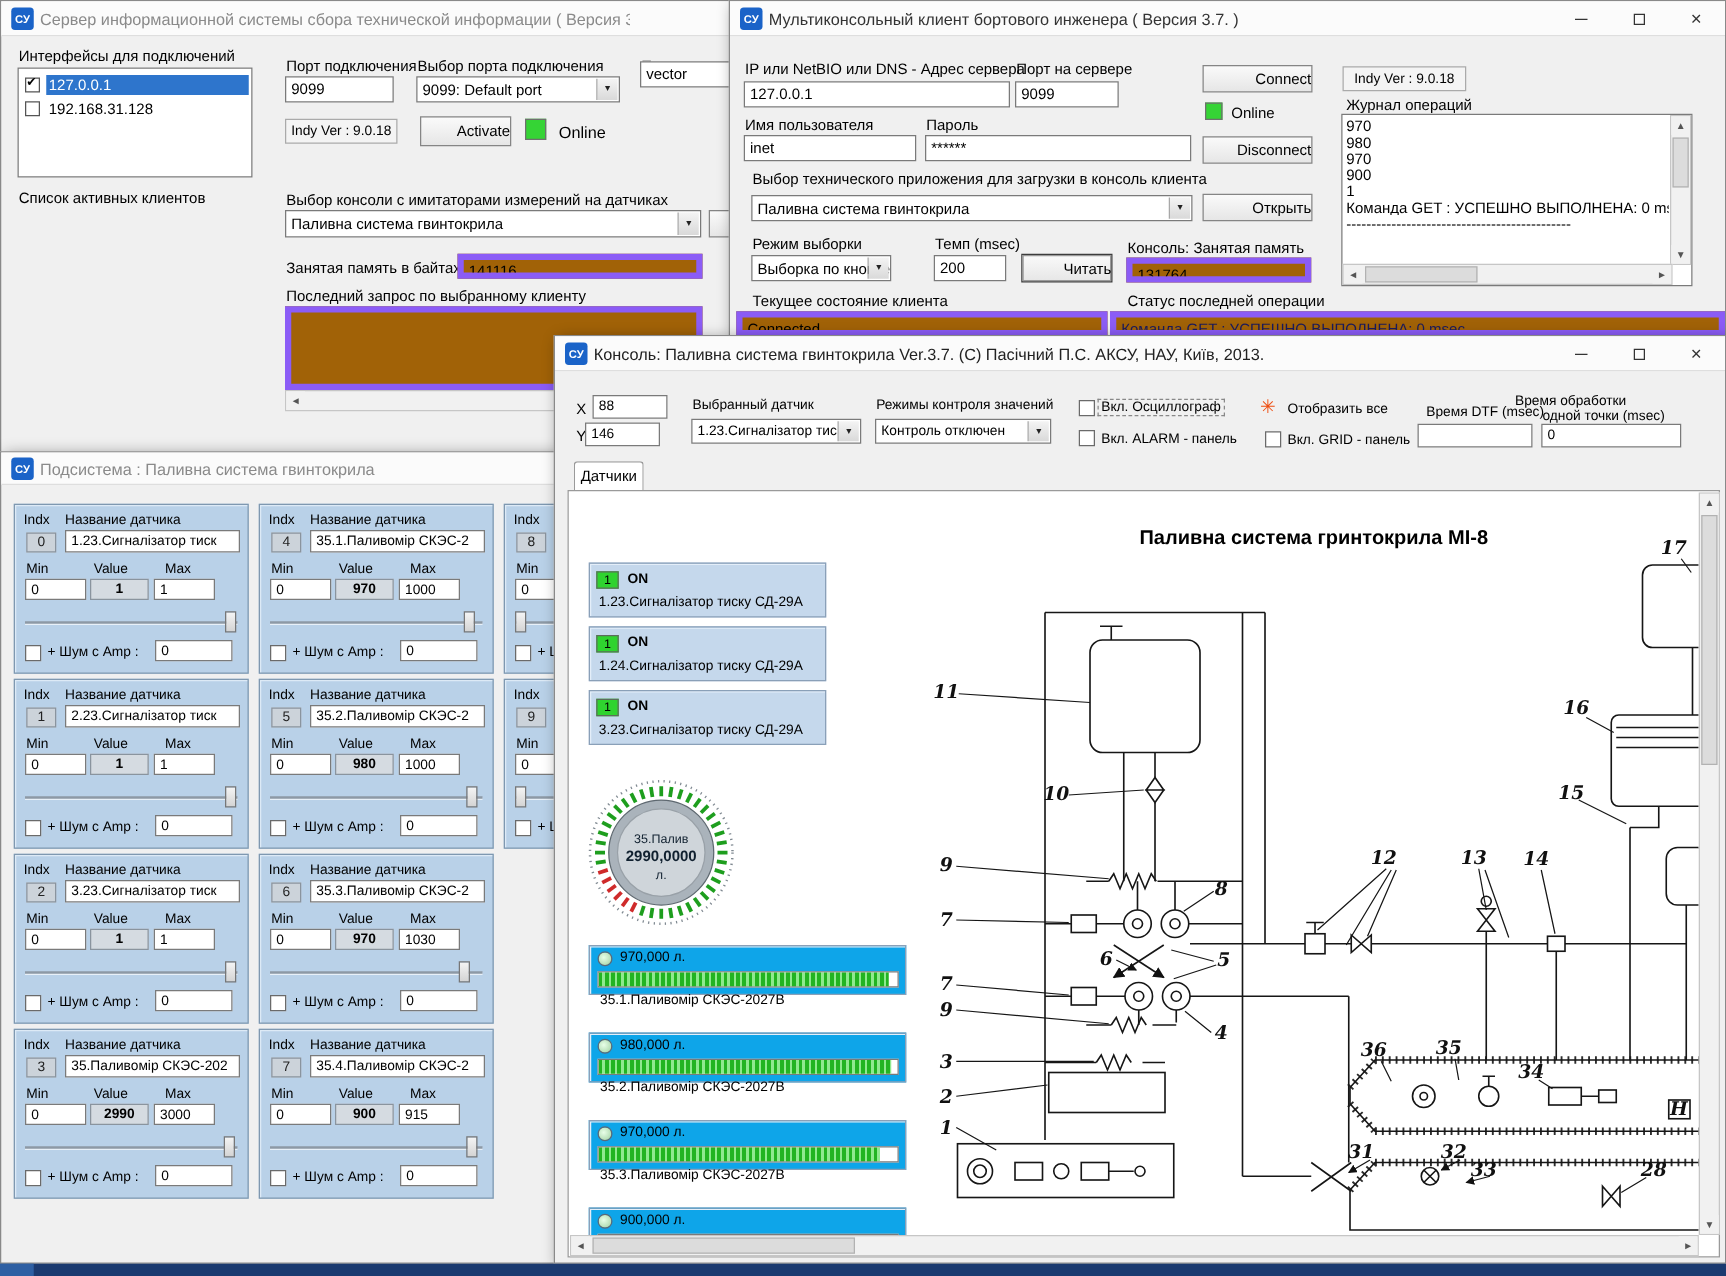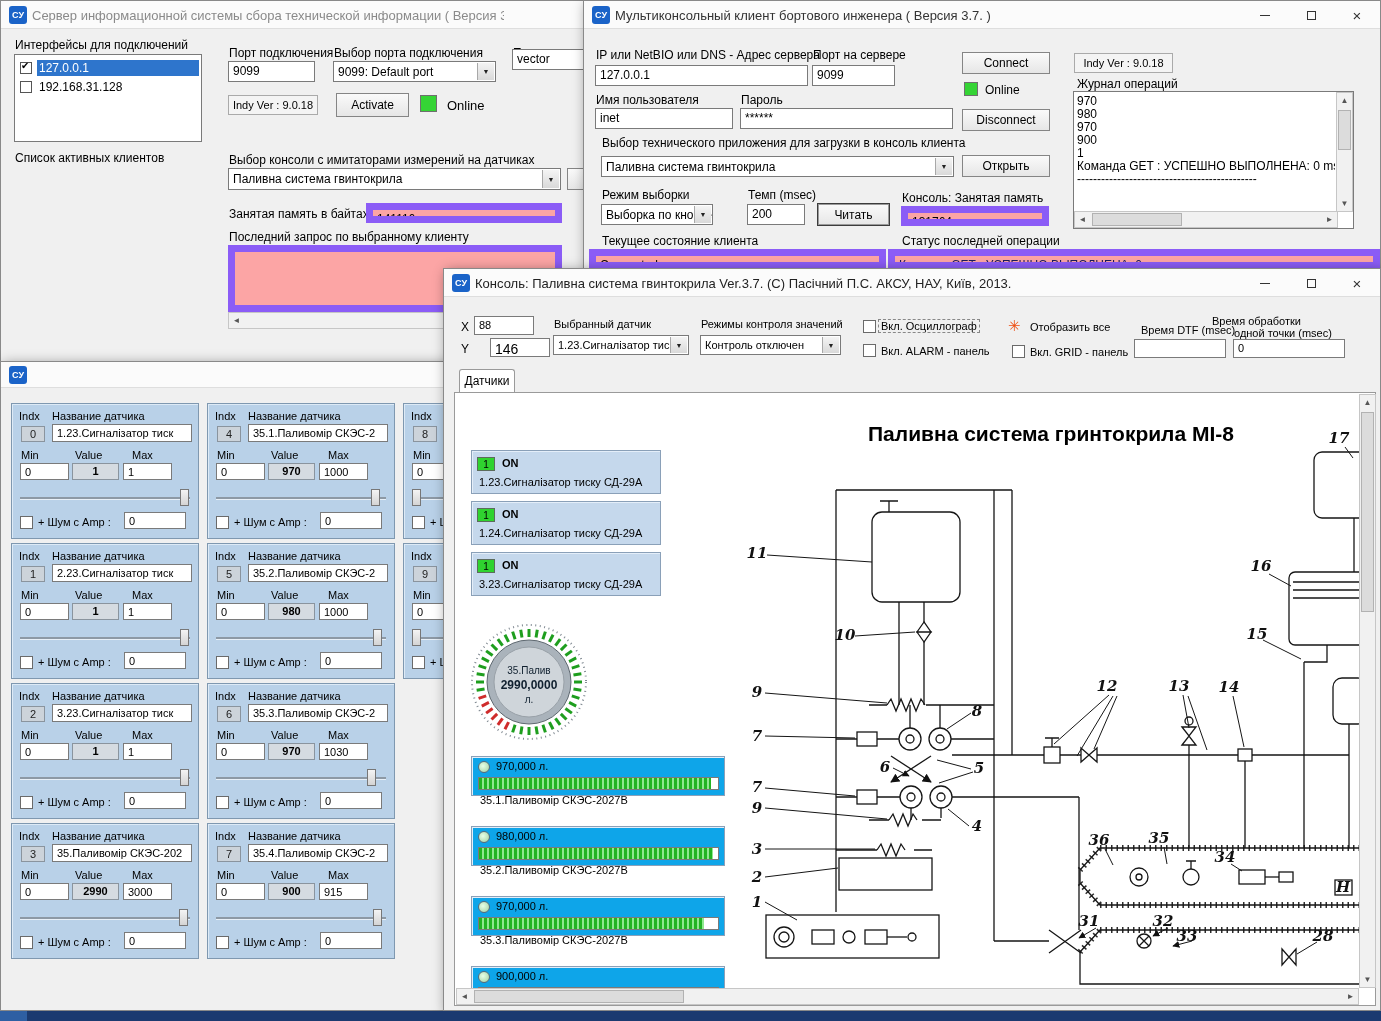--- a/index.html
+++ b/index.html
@@ -11,23 +11,23 @@
 .ttl.dim{color:#8a8a8a}
 .cyicon{position:absolute;left:8px;top:5px;width:18px;height:18px;background:#1a63c8;border-radius:3px;color:#fff;font-size:9px;font-weight:bold;text-align:center;line-height:18px}
 .caps{position:absolute;right:0;top:0;height:28px;display:flex}
 .cap{width:46px;height:28px;display:flex;align-items:center;justify-content:center}
 .ic-min{width:10px;height:1px;background:#333}
 .ic-max{width:9px;height:9px;border:1px solid #333}
 .ic-close{font-size:15px;color:#333;line-height:1}
 .lbl{position:absolute;white-space:nowrap}
 .s11{font-size:11px}
 .tbox{position:absolute;background:#fff;border:1px solid #7a7a7a;padding:2px 4px 0;white-space:nowrap;overflow:hidden}
-.disp{position:absolute;background:#fca5a5;border:7px solid #8b5cf6;padding:2px 4px 0;white-space:nowrap;overflow:hidden}
+.disp{position:absolute;background:#a16207;border:5px solid #8b5cf6;padding:2px 4px 0;white-space:nowrap;overflow:hidden}
 .flatbox{position:absolute;background:#f4f4f4;border:1px solid #aaa;text-align:center;font-size:11px;padding-top:3px;white-space:nowrap}
-.btn{position:absolute;background:linear-gradient(#fafafa,#e6e6e6);border:1px solid #858585;text-align:center;cursor:default}
+.btn{position:absolute;background:linear-gradient(#fafafa,#e6e6e6);border:1px solid #858585;text-align:right;cursor:default}
 .btn.def{border:1px solid #3c3c3c;box-shadow:0 0 0 1px #9a9a9a inset}
 .combo{position:absolute;background:#fff;border:1px solid #7a7a7a;padding:3px 20px 0 4px;white-space:nowrap;overflow:hidden}
 .drop{position:absolute;right:1px;top:1px;bottom:1px;width:17px;background:linear-gradient(#f4f4f4,#d9d9d9);border-left:1px solid #a8a8a8;display:flex;align-items:center;justify-content:center}
 .drop::after{content:"▼";font-size:7px;color:#222}
 .cb{position:absolute;width:13px;height:13px;background:#fff;border:1px solid #6a6a6a}
 .led{position:absolute;background:#35d435;border:1px solid #6f6f6f}
 .listbox{position:absolute;background:#fff;border:1px solid #7a7a7a;overflow:hidden}
 .ifitem{position:absolute;left:2px;right:2px;height:19px;display:flex;align-items:center}
 .ifitem .cbx{width:12px;height:12px;background:#fff;border:1px solid #555;margin-left:3px;position:relative;flex:0 0 auto}
 .ifitem .cbx.checked::after{content:"✔";position:absolute;left:0;top:-3px;font-size:10px}
@@ -55,21 +55,21 @@
 .indled{position:absolute;left:5px;top:6px;width:18px;height:14px;background:#2fd32f;border:1px solid #5c6c5c;font-size:10px;text-align:center;padding-top:1px}
 .indon{position:absolute;left:30px;top:6px;font-size:11px;font-weight:bold}
 .indname{position:absolute;left:7px;top:25px;font-size:11px;white-space:nowrap}
 .barp{position:absolute;left:15px;width:254px;height:40px;background:#0ea5e9;border:1px solid #8aa0b8;box-shadow:inset 1px 1px 0 #e4eef9}
 .bcircle{position:absolute;left:6px;top:4px;width:12px;height:12px;border-radius:50%;background:radial-gradient(circle at 4px 4px,#e8ffe8,#9fcf9f);border:1px solid #5a6a7a}
 .bval{position:absolute;left:24px;top:3px;font-size:11px}
 .pbar{position:absolute;left:6px;top:20px;width:241px;height:13px;background:#fff;border:1px solid #7a7a7a}
 .pfill{height:100%;background:repeating-linear-gradient(90deg,#22b422 0 3px,#8fe98f 3px 5px)}
 .bname{position:absolute;left:8px;top:37px;font-size:11px;white-space:nowrap}
 .dashed{outline:1px dashed #888;padding:0 2px}
-.dtitle{position:absolute;left:380px;top:28px;width:430px;text-align:center;font-size:21px;font-weight:bold;white-space:nowrap}
+.dtitle{position:absolute;left:380px;top:28px;width:430px;text-align:center;font-size:16px;font-weight:bold;white-space:nowrap}
 .dlbl{font-family:"DejaVu Serif",serif;font-style:italic;font-weight:bold;font-size:15px;fill:#111}
 .sun{position:absolute;font-size:15px;color:#ee4e12;line-height:1}
 .loglines{position:absolute;left:3px;top:2px;right:18px;bottom:18px;overflow:hidden}
 .logline{height:13px;font-size:12px;white-space:nowrap;overflow:hidden}
 .taskbar{position:absolute;left:0;top:1011px;width:1381px;height:10px;background:#1b3a70}
 .start{position:absolute;left:0;top:0;width:27px;height:10px;background:#2e5fa3}
 </style>
 </head>
 <body>
 
@@ -191,20 +191,21 @@
       <span class="sarr" style="left:0;top:0">◄</span>
       <span class="sarr" style="right:0;top:0">►</span>
       <span class="sthumb" style="left:17px;top:1px;width:90px;height:13px"></span>
     </div>
   </div>
 </div>
 
 <div class="win" style="left:0;top:361px;width:600px;height:650px">
   <div class="tbar" style="height:26px">
     <span class="cyicon" style="top:4px">СУ</span>
+    <span class="ttl dim" style="top:6px">Подсистема :  Паливна система гвинтокрила</span>
   </div>
   <div class="layer">
 
       <div class="spanel" style="left: 10px; top: 41px;">
         <span class="lbl s11" style="left:7px;top:6px">Indx</span>
         <span class="idxbox">0</span>
         <span class="lbl s11" style="left:40px;top:6px">Название датчика</span>
         <div class="tbox name">1.23.Сигналізатор тиск</div>
         <span class="lbl s11" style="left:9px;top:45px">Min</span>
         <span class="lbl s11" style="left:63px;top:45px">Value</span>
@@ -416,21 +417,21 @@
         </span>
       <span class="cap">
           <span class="ic-close">×</span>
         </span>
     </div>
   </div>
 
   <span class="ctb-lbl" style="left:17px;top:51px;font-size:12px">X</span>
   <div class="tbox" style="left:30px;top:47px;width:60px;height:19px;font-size:11px">88</div>
   <span class="ctb-lbl" style="left:17px;top:73px;font-size:12px">Y</span>
-  <div class="tbox" style="left:46px;top:69px;width:60px;height:19px;font-size:14px">146</div>
+  <div class="tbox" style="left:24px;top:69px;width:60px;height:19px;font-size:11px">146</div>
   <span class="ctb-lbl" style="left:110px;top:49px">Выбранный датчик</span>
   <div class="combo" style="left:109px;top:66px;width:136px;height:20px;font-size:11px">
     <span>1.23.Сигналізатор тис</span>
     <span class="drop"></span>
   </div>
   <span class="ctb-lbl" style="left:257px;top:49px">Режимы контроля значений</span>
   <div class="combo" style="left:256px;top:66px;width:141px;height:20px;font-size:11px">
     <span>Контроль отключен</span>
     <span class="drop"></span>
   </div>

